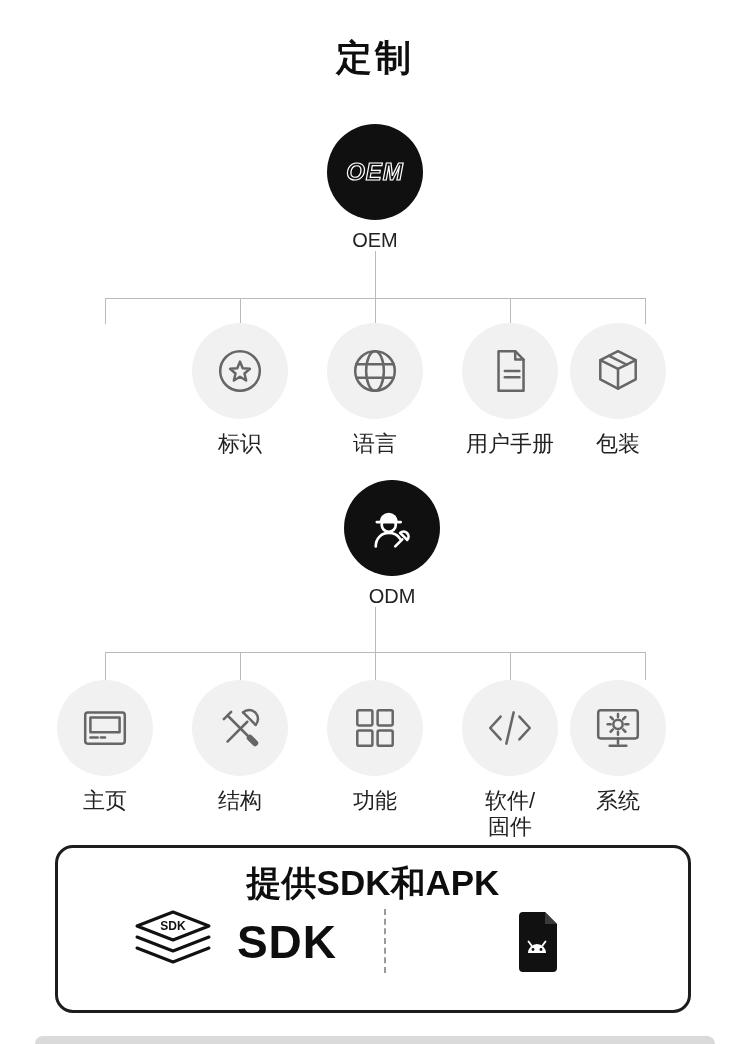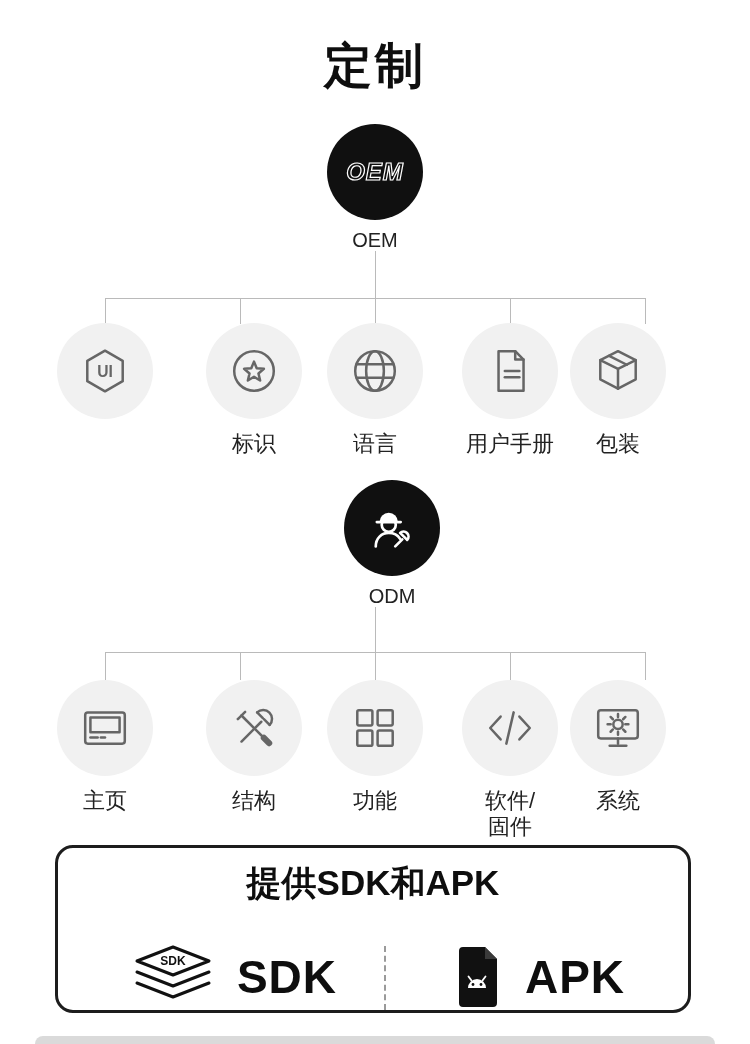--- a/index.html
+++ b/index.html
@@ -2,44 +2,44 @@
 <html><head>
 <meta charset="utf-8">
 <style>
   html,body{margin:0;padding:0;}
   body{
     width:750px;height:1044px;position:relative;background:#ffffff;
     font-family:"Liberation Sans","DejaVu Sans",sans-serif;overflow:hidden;color:#111;
   }
   .page-title{
     position:absolute;top:34px;left:0;width:750px;margin:0;text-align:center;
-    font-size:48px;font-weight:900;letter-spacing:3px;color:#0e0e0e;
+    font-size:36px;font-weight:900;letter-spacing:3px;color:#0e0e0e;
   }
   .root-node{position:absolute;width:144px;display:flex;flex-direction:column;align-items:center;justify-content:space-between;}
   .root-node.oem{left:303px;top:124px;}
   .root-node.odm{left:320px;top:480px;}
   .root-circle{width:96px;height:96px;border-radius:50%;background:#101010;display:flex;align-items:center;justify-content:center;}
   .root-label{margin-top:9px;font-size:20px;color:#222;}
 
   .vline,.hline,.stub{position:absolute;background:#bababa;}
   .vline{width:1px;} .hline{height:1px;} .stub{width:1px;}
 
   .branch-item{position:absolute;width:140px;display:flex;flex-direction:column;align-items:center;}
   .row-oem{top:323px;} .row-odm{top:680px;}
-  .pos1{left:35px}.pos2{left:184px}.pos3{left:305px}.pos4{left:440px}.pos5{left:548px}
+  .pos1{left:35px}.pos2{left:170px}.pos3{left:305px}.pos4{left:440px}.pos5{left:548px}
   .node-circle{width:96px;height:96px;border-radius:50%;background:#f1f1f1;display:flex;align-items:center;justify-content:center;}
   .node-label{margin-top:12px;font-size:22px;color:#222;text-align:center;white-space:pre-line;line-height:1.2;}
 
   .card{
     position:absolute;left:55px;top:845px;width:636px;height:168px;box-sizing:border-box;
     border:3px solid #1d1d1d;border-radius:18px;background:#fff;
     display:flex;flex-direction:column;
   }
   .card-title{text-align:center;font-size:35px;font-weight:800;color:#0e0e0e;margin:12px 0 0;}
-  .card-content{flex:1;display:flex;align-items:flex-end;margin-top:2px;padding-left:24px;}
+  .card-content{flex:1;display:flex;align-items:flex-start;margin-top:2px;padding-left:24px;}
   .card-half{flex:1;display:flex;align-items:center;justify-content:center;gap:20px;}
   .card-divider{height:64px;border-left:2px dashed #9a9a9a;}
   .big-label{font-size:46px;font-weight:800;color:#0e0e0e;letter-spacing:1px;}
 
   .next-edge{position:absolute;left:35px;top:1036px;width:680px;height:8px;background:#dadada;border-radius:10px 10px 0 0;}
 </style>
 </head>
 <body>
 
 <h1 class="page-title">定制</h1>
@@ -55,26 +55,20 @@
 
 <div class="vline" style="left:374.5px;top:251px;height:47px"></div>
 <div class="hline" style="left:104.5px;top:298px;width:541px"></div>
 <div class="stub" style="left:104.5px;top:298px;height:26px"></div>
 <div class="stub" style="left:239.5px;top:298px;height:26px"></div>
 <div class="stub" style="left:374.5px;top:298px;height:26px"></div>
 <div class="stub" style="left:509.5px;top:298px;height:26px"></div>
 <div class="stub" style="left:644.5px;top:298px;height:26px"></div>
 
 <div class="branch-item row-oem pos1">
-  <div class="node-circle">
-    <svg width="50" height="50" viewBox="0 0 48 48" fill="none" stroke="#666" stroke-width="2.4" stroke-linecap="round" stroke-linejoin="round">
-      <polygon points="24,4.5 41,14.2 41,33.8 24,43.5 7,33.8 7,14.2"></polygon>
-      <text x="24" y="30" text-anchor="middle" font-size="15" font-weight="bold" fill="#666" stroke="none">UI</text>
-    </svg>
-  </div>
 </div>
 
 <div class="branch-item row-oem pos2">
   <div class="node-circle">
     <svg width="50" height="50" viewBox="0 0 48 48" fill="none" stroke="#666" stroke-width="2.4" stroke-linecap="round" stroke-linejoin="round">
       <circle cx="24" cy="24" r="19"></circle>
       <path d="M24,15 L26.6,21.4 L33.5,21.9 L28.3,26.4 L29.9,33.1 L24,29.5 L18.1,33.1 L19.7,26.4 L14.5,21.9 L21.4,21.4 Z"></path>
     </svg>
   </div>
   <div class="node-label">标识</div>
@@ -217,18 +211,17 @@
     <div class="card-half">
       <svg width="56" height="66" viewBox="0 0 56 66">
         <path d="M10,3 h26 l12,12 v44 a4,4 0 0 1 -4,4 h-30 a4,4 0 0 1 -4,-4 v-52 a4,4 0 0 1 4,-4 z" fill="#111"></path>
         <path d="M36,3 l12,12 h-12 z" fill="#3a3a3a"></path>
         <path d="M19,44 a9,9 0 0 1 18,0 z" fill="#ffffff"></path>
         <circle cx="24" cy="40.5" r="1.4" fill="#111"></circle>
         <circle cx="32" cy="40.5" r="1.4" fill="#111"></circle>
         <line x1="22.5" y1="36.5" x2="19.5" y2="32.5" stroke="#ffffff" stroke-width="1.8" stroke-linecap="round"></line>
         <line x1="33.5" y1="36.5" x2="36.5" y2="32.5" stroke="#ffffff" stroke-width="1.8" stroke-linecap="round"></line>
       </svg>
-      <span class="big-label">APK</span>
     </div>
   </div>
 </div>
 
 <div class="next-edge"></div>
 
 </body></html>

